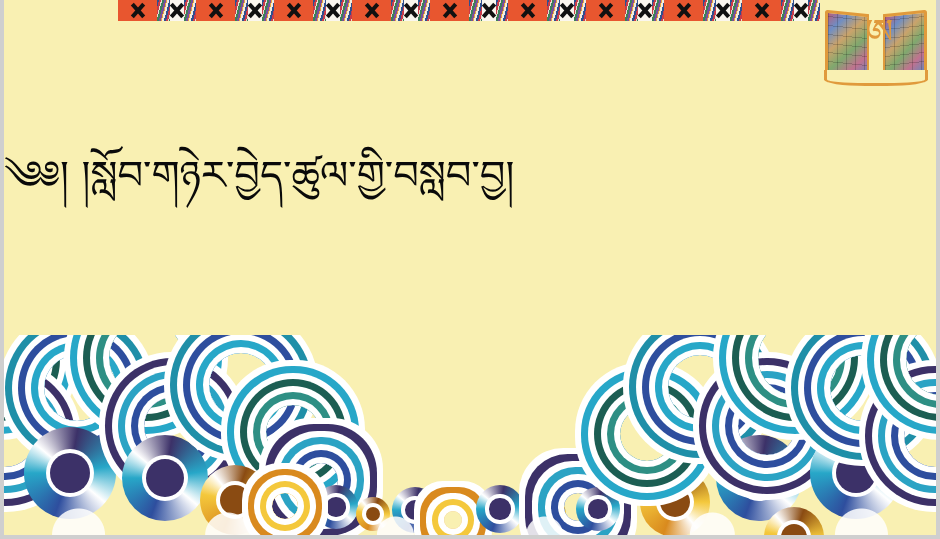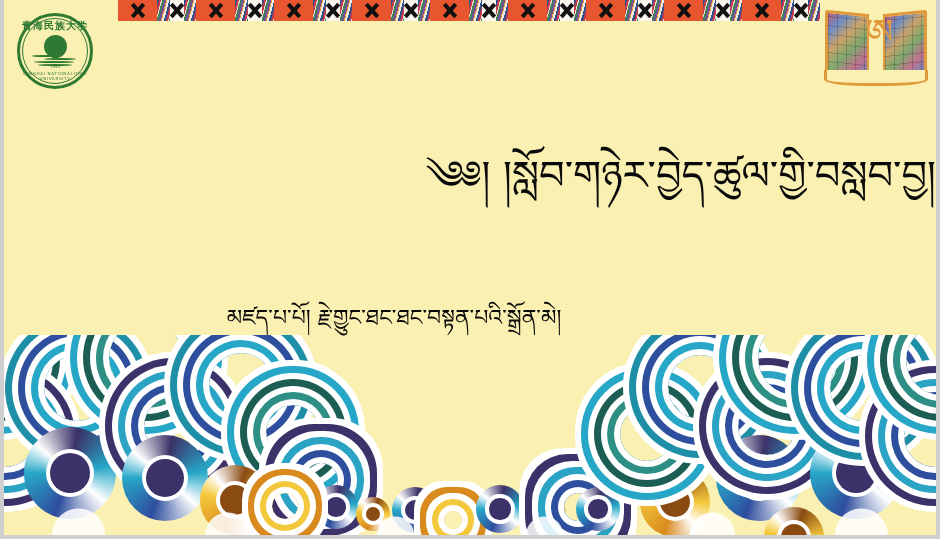--- a/index.html
+++ b/index.html
@@ -244,21 +244,21 @@
     box-sizing: border-box;
     background: #F9F0B2;
   }
 
   
   .title {
     position: absolute;
     left: 0;
     top: 148px;
     width: 932px;
-    text-align: right;
+    text-align: left;
     font-size: 40px;
     line-height: 1.35;
     color: #0A0A0A;
     white-space: nowrap;
   }
   .subtitle {
     position: absolute;
     left: 0;
     top: 303px;
     width: 932px;
@@ -437,47 +437,32 @@
       <div class="weave-unit" style="left:624px">
         <div class="wv-red"></div>
           <div class="wv-x wv-x-red"></div>
         <div class="wv-stripes wv-s1"></div>
           <div class="wv-white"></div>
         <div class="wv-x wv-x-white"></div>
         <div class="wv-stripes wv-s2"></div>
       </div>
     </div>
 
-    <div class="seal">
-      <div class="seal-ring"></div>
-      <div class="seal-ring2"></div>
-      <div class="seal-cn">青海民族大学</div>
-      <div class="seal-sun"></div>
-      <div class="seal-hill">
-        <i></i>
-          <i></i>
-          <i></i>
-          <i></i>
-      </div>
-      <div class="seal-year">1949</div>
-      <div class="seal-en">QINGHAI NATIONALITIES UNIVERSITY</div>
-    </div>
 
 
     <div class="book-logo">
       <div class="book-page book-page-l"></div>
       <div class="book-page book-page-r"></div>
       <div class="book-spine"></div>
       <div class="book-glyph">ཨ</div>
       <div class="book-base"></div>
     </div>
 
     <div class="title">༄༅། །སློབ་གཉེར་བྱེད་ཚུལ་གྱི་བསླབ་བྱ།</div>
 
-    <div class="subtitle">མཛད་པ་པོ།  རྗེ་གྱུང་ཐང་ཐང་བསྟན་པའི་སྒྲོན་མེ།</div>
 
     <div class="clouds">
 
       <div class="cl v3" style="left:-40px;  top:-10px; width:70px;  height:70px;"></div>
       <div class="cl v2" style="left:-30px;  top:70px;  width:62px;  height:62px;"></div>
       <div class="cl" style="left:40px;   top:20px;  width:66px;  height:66px;"></div>
       <div class="cl v3" style="left:105px;  top:-14px; width:74px;  height:74px;"></div>
       <div class="swirl" style="left:20px;   top:92px;  width:92px;  height:92px;"></div>
       <div class="cl v2" style="left:140px;  top:62px;  width:58px;  height:58px;"></div>
       <div class="swirl" style="left:118px;  top:100px; width:86px;  height:86px;"></div>

